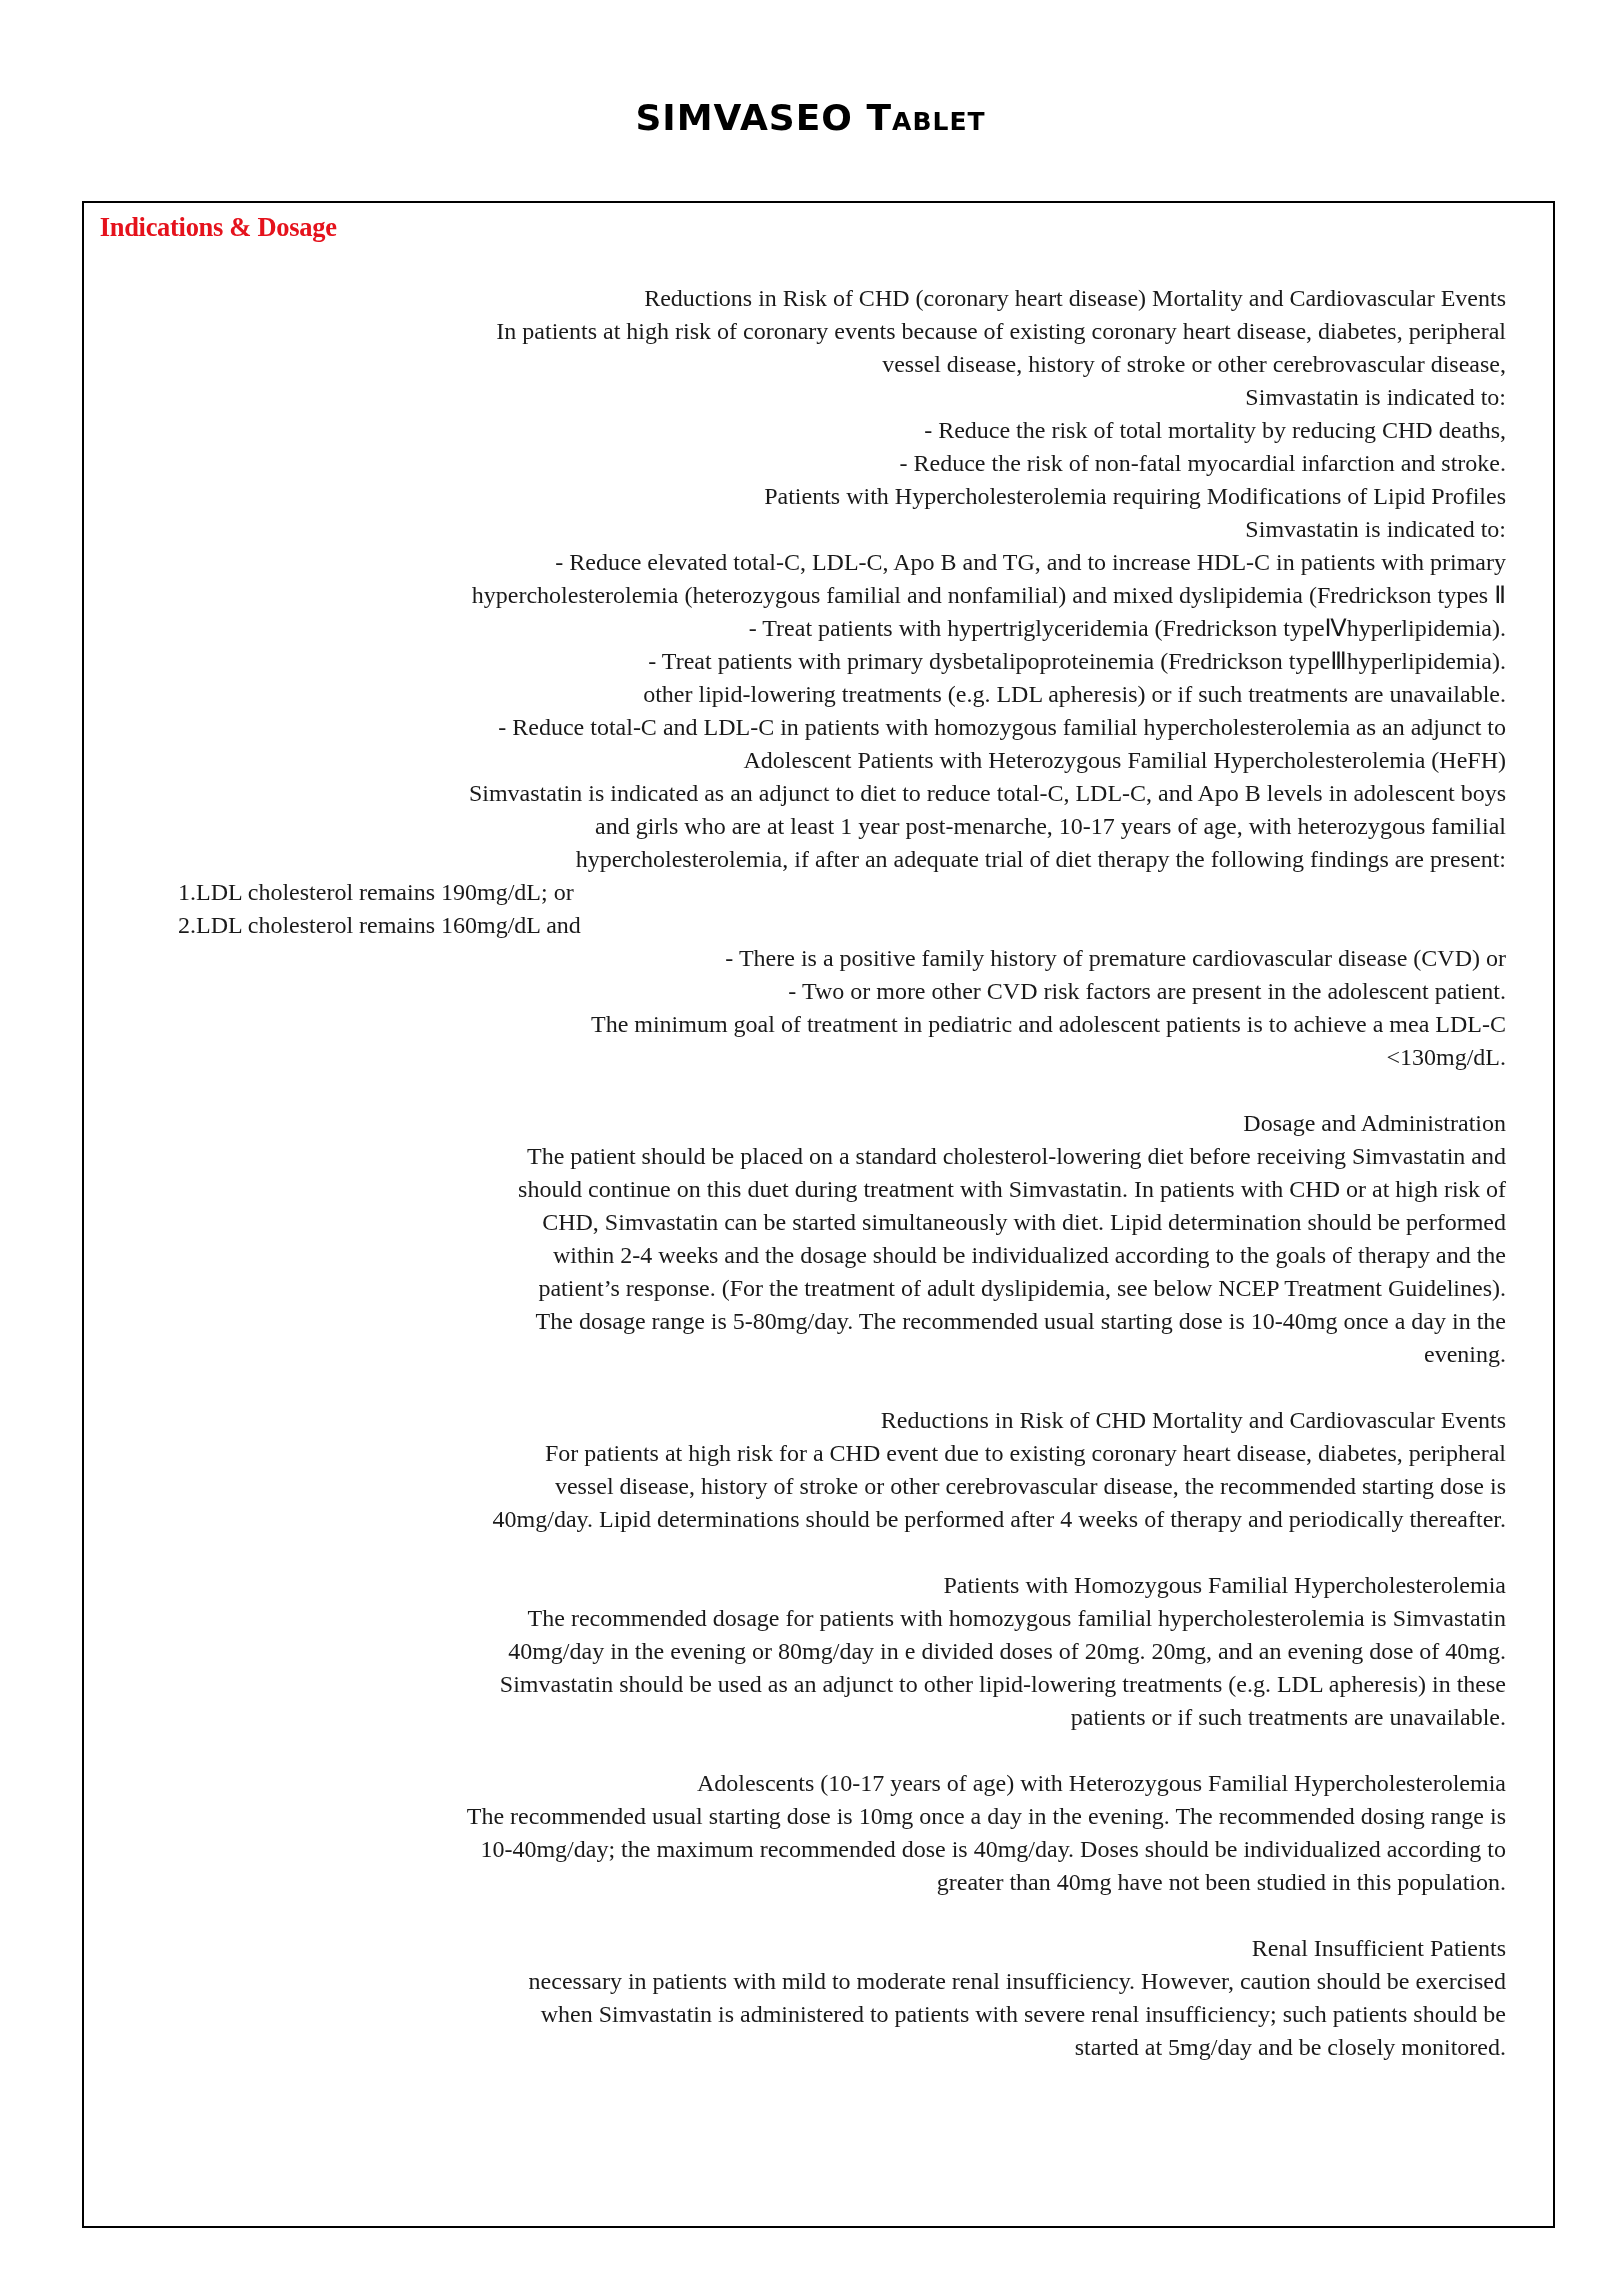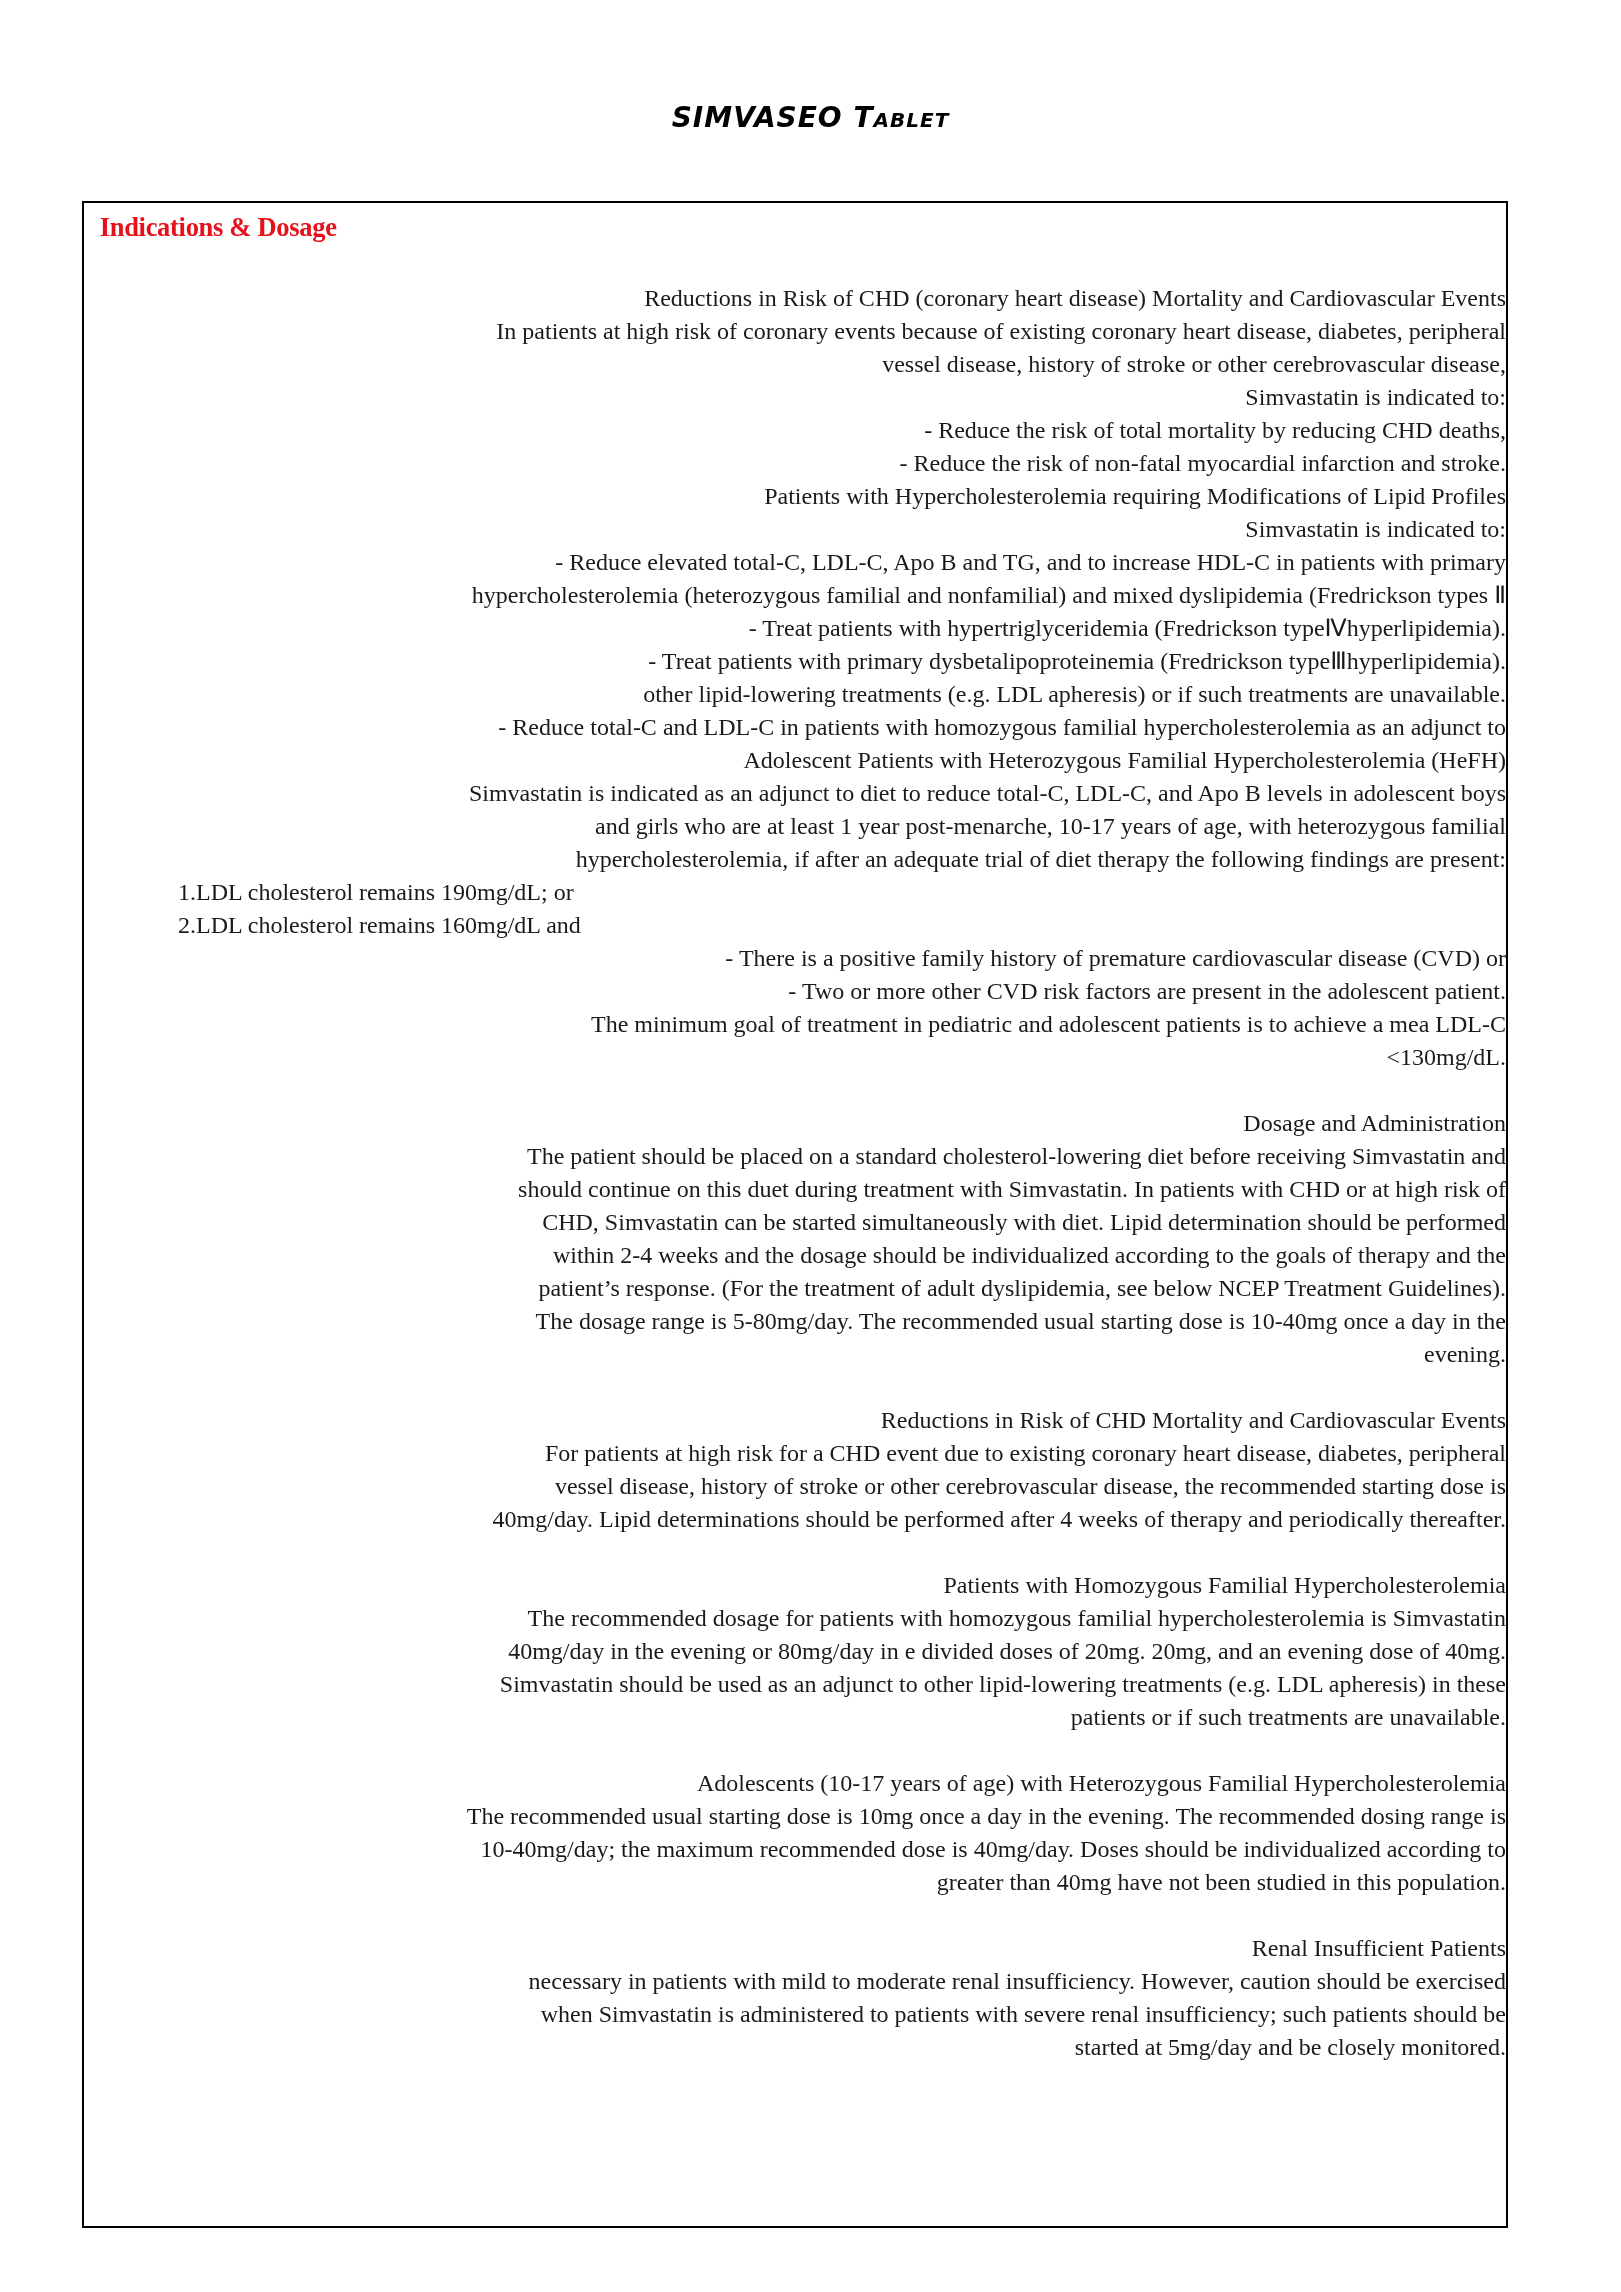--- a/index.html
+++ b/index.html
@@ -14,37 +14,37 @@
       overflow: hidden;
     }
     .doc-title {
       position: absolute;
       left: 0;
       width: 1621px;
       top: 96px;
       text-align: center;
       font-family: "DejaVu Sans", sans-serif;
       font-weight: bold;
-      font-size: 28px;
+      font-size: 36px;
       letter-spacing: 1px;
       color: #000000;
       line-height: 43px;
-      font-style: italic;
     }
     .doc-title .sc {
       font-variant: small-caps;
     }
     .section-box {
       position: absolute;
       left: 82px;
       top: 201px;
       width: 1422px;
       height: 2023px;
       border: 2.9px solid #000000;
       box-sizing: content-box;
+      padding-left: 47px;
     }
     .section-header {
       position: absolute;
       left: 15.7px;
       top: 7.8px;
       font-family: "Liberation Serif", serif;
       font-weight: bold;
       font-size: 26.5px;
       color: #e5121c;
       letter-spacing: -0.3px;

